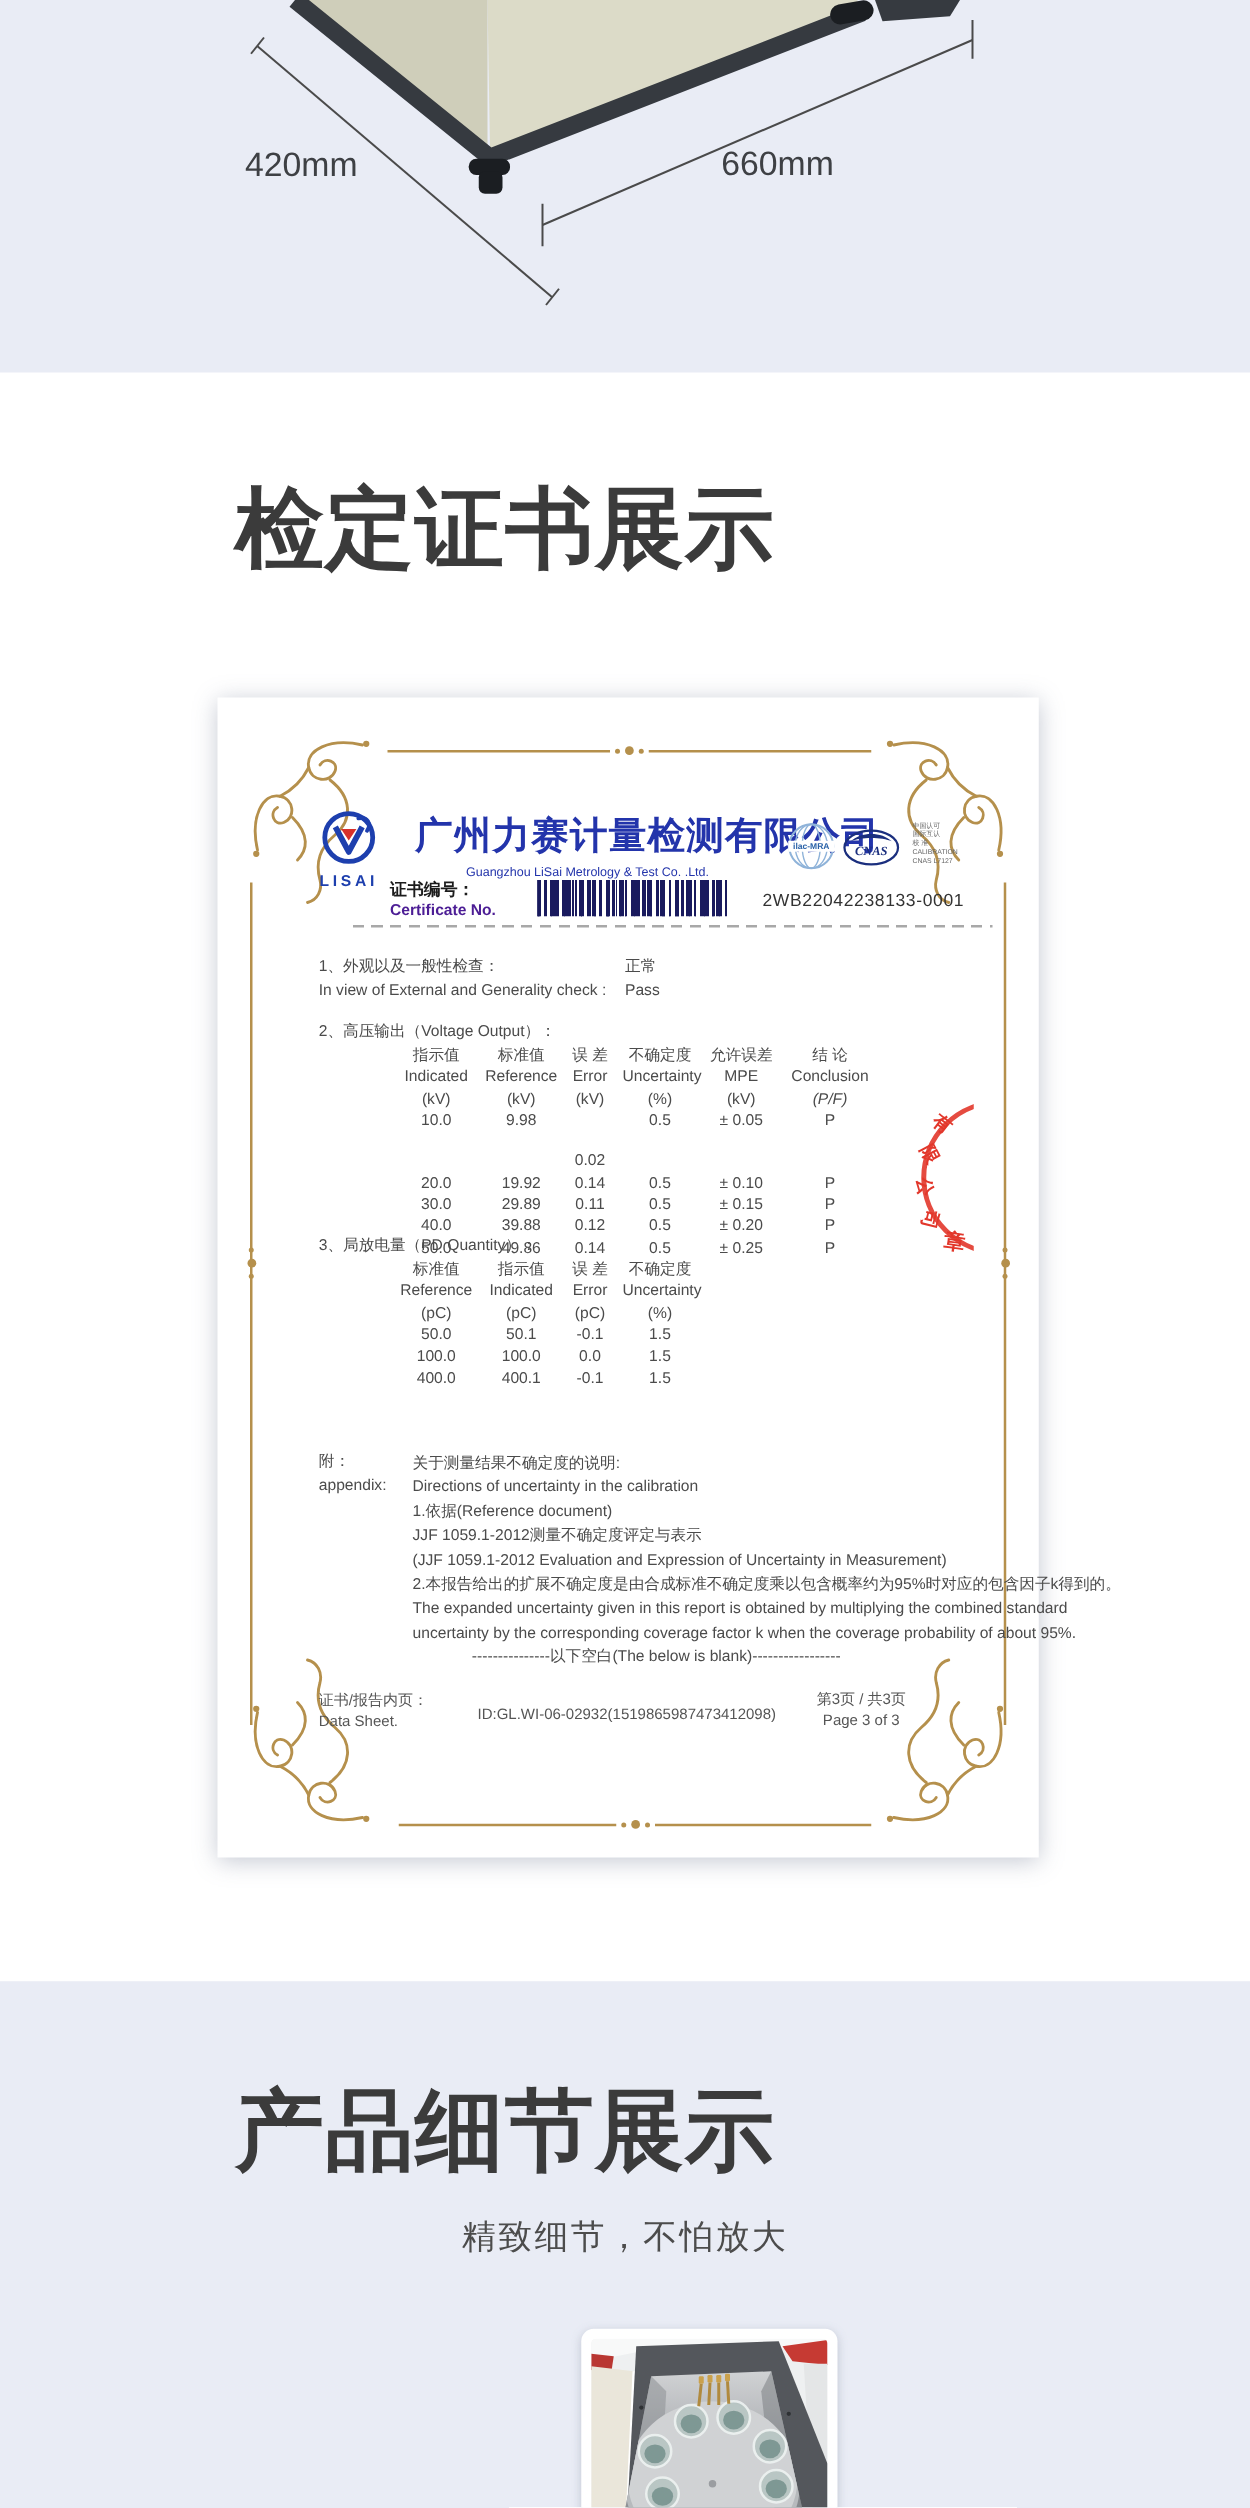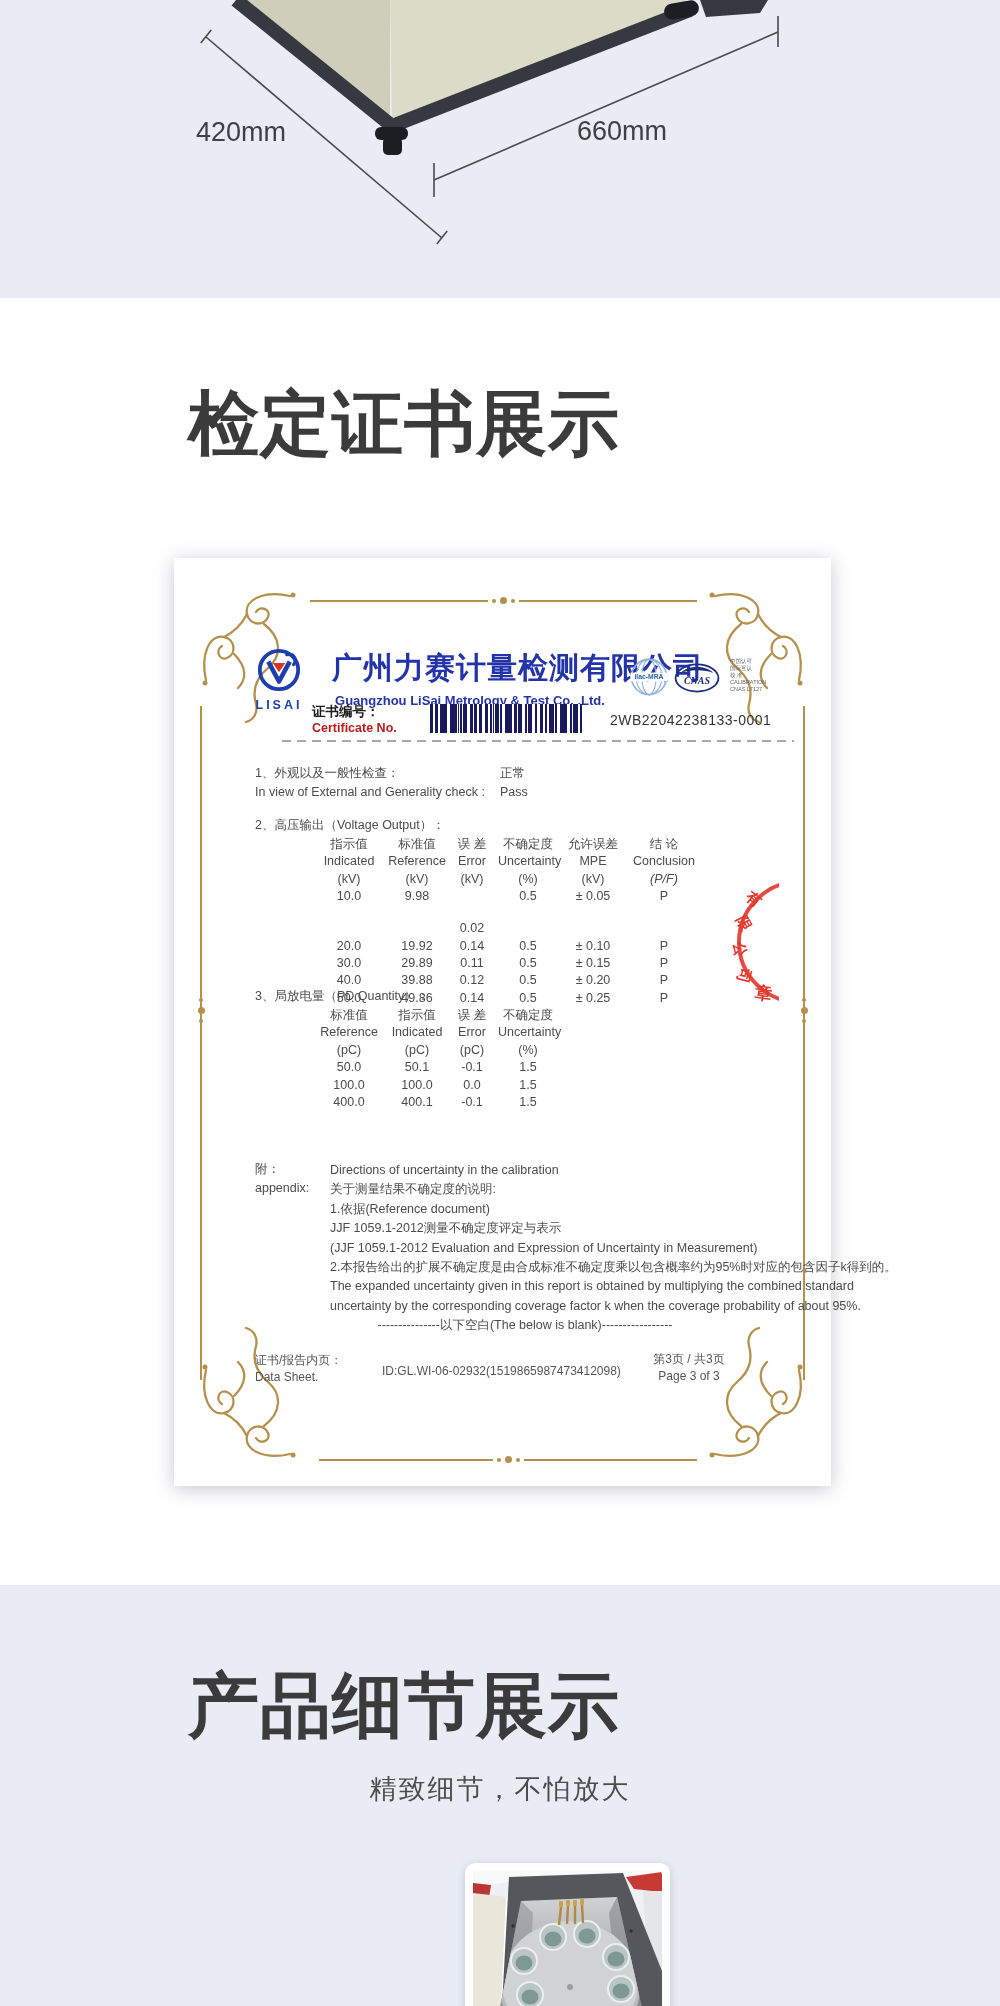--- a/index.html
+++ b/index.html
@@ -25,25 +25,25 @@
   .gold-hline{display:flex;align-items:center;gap:4px}
   .g-seg{height:2px;background:#b5904c;flex:1}
   .g-dot{background:#b5904c;border-radius:50%}
   .d4{width:4px;height:4px}.d7{width:7px;height:7px}
   .gold-vline{width:2px;background:#b5904c}
   .gold-vdots{display:flex;flex-direction:column;align-items:center;gap:5px}
 
   .logo-word{font-size:12.5px;font-weight:700;color:#1d3fae;letter-spacing:3px;width:62px;text-align:center}
   .co-block{left:158px;top:90px;width:276px;text-align:center;color:#2334ab}
   .co-cn{font-size:30px;font-weight:700;white-space:nowrap;letter-spacing:1px}
-  .co-en{font-size:13px;font-weight:700;margin-top:4px;white-space:nowrap}
+  .co-en{font-size:10px;font-weight:400;margin-top:4px;white-space:nowrap}
   .cnas-txt{font-size:5.5px;line-height:7px;color:#666}
 
   .certno-cn{font-size:13.5px;font-weight:700;color:#1c1c1c}
-  .certno-en{font-size:12.5px;font-weight:700;color:#b91c1c}
+  .certno-en{font-size:12.5px;font-weight:700;color:#4c1d95}
   .barcode{background:
      repeating-linear-gradient(90deg,#191a5e 0 2px,transparent 2px 5px),
      repeating-linear-gradient(90deg,#191a5e 0 1px,transparent 1px 7px),
      repeating-linear-gradient(90deg,#191a5e 0 3px,transparent 3px 11px);
      background-color:#fff}
   .cert-num{font-size:14px;color:#333;letter-spacing:.5px}
   .dash-line{height:2px;background:repeating-linear-gradient(90deg,#a8a8a8 0 9px,transparent 9px 15px)}
 
   .ct{font-size:12.5px;color:#4b4b4b;line-height:1.1;white-space:nowrap}
   .trow{display:flex}
@@ -320,22 +320,22 @@
           <div class="tcell" style="width: 78px;">400.0</div>
           <div class="tcell" style="width: 58px;">400.1</div>
           <div class="tcell" style="width: 52px;">-0.1</div>
           <div class="tcell" style="width: 60px;">1.5</div>
         </div>
       </div>
 
     <div class="abs ct" style="left:81px;top:605px">附：</div>
     <div class="abs ct" style="left:81px;top:624px">appendix:</div>
     <div class="abs app-lines" style="left:156px;top:603px;width:440px">
+        <div>关于测量结果不确定度的说明:</div>
         <div>Directions of uncertainty in the calibration</div>
-        <div>关于测量结果不确定度的说明:</div>
         <div>1.依据(Reference document)</div>
         <div>JJF 1059.1-2012测量不确定度评定与表示</div>
         <div>(JJF 1059.1-2012 Evaluation and Expression of Uncertainty in Measurement)</div>
         <div>2.本报告给出的扩展不确定度是由合成标准不确定度乘以包含概率约为95%时对应的包含因子k得到的。</div>
         <div>The expanded uncertainty given in this report is obtained by multiplying the combined standard</div>
         <div>uncertainty by the corresponding coverage factor k when the coverage probability of about 95%.</div>
         <div>---------------以下空白(The below is blank)-----------------</div>
       </div>
 
     <div class="abs foot" style="left:81px;top:794px">证书/报告内页：</div>

